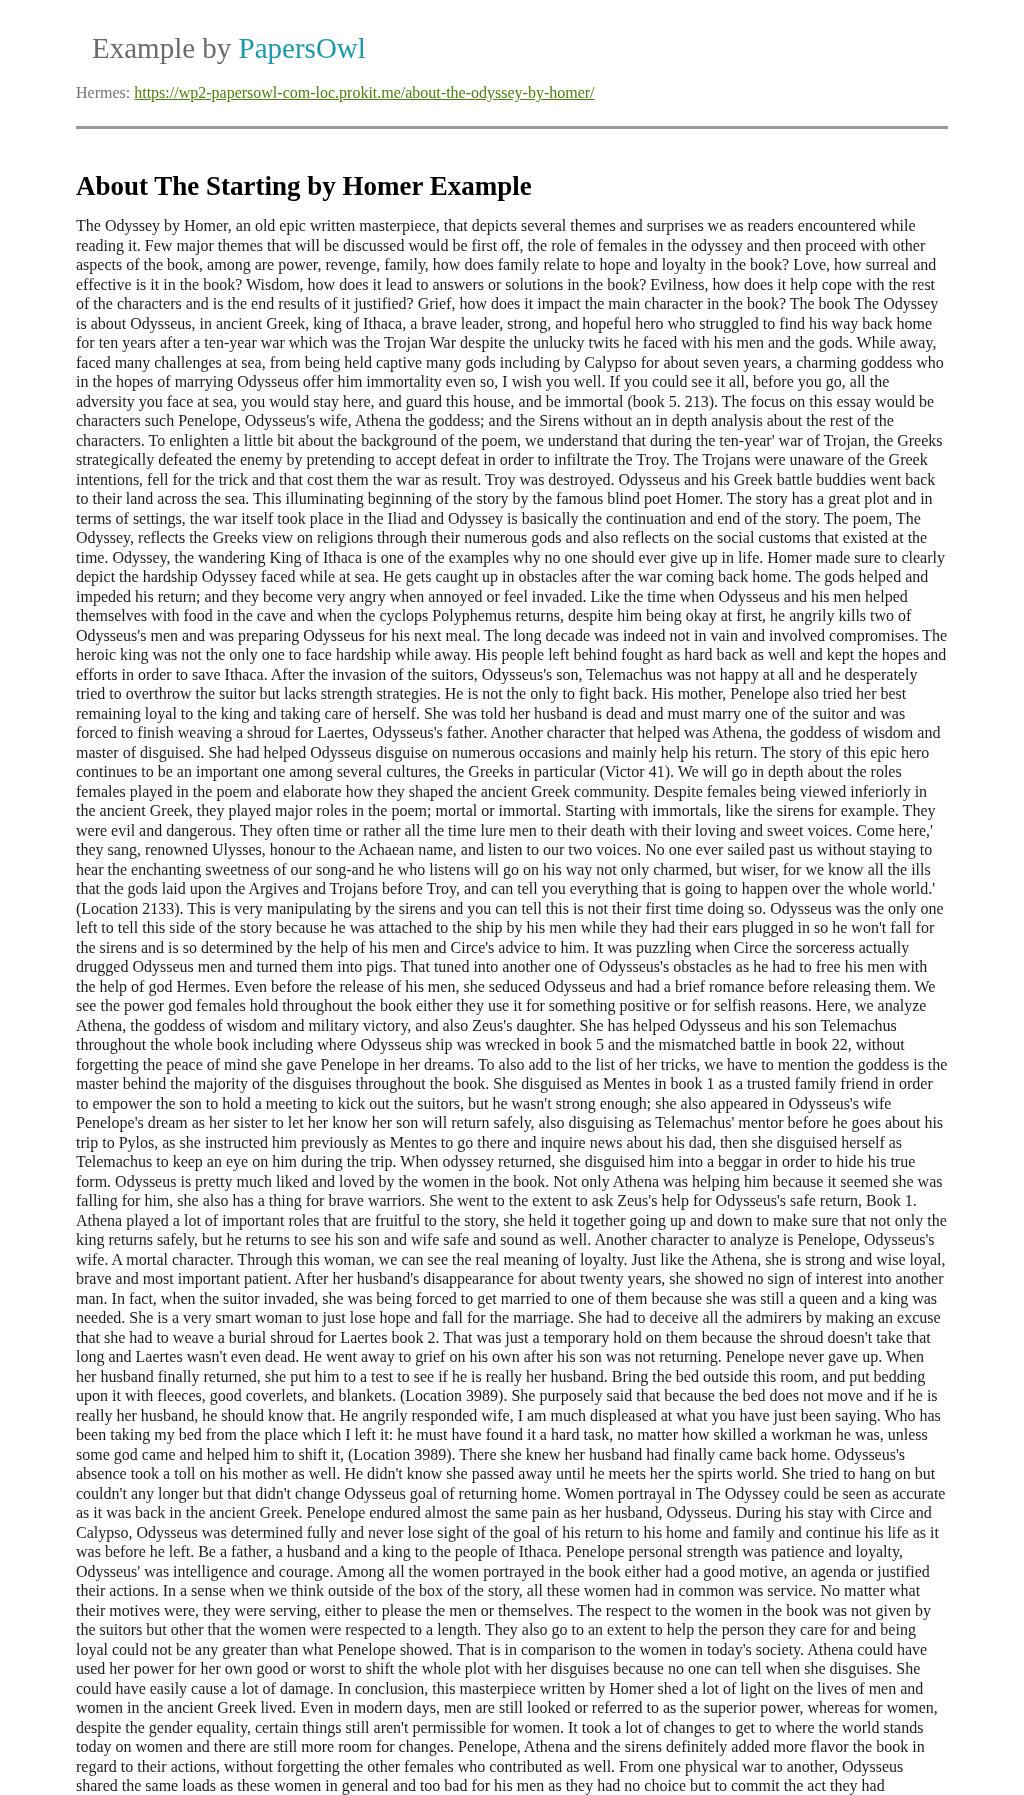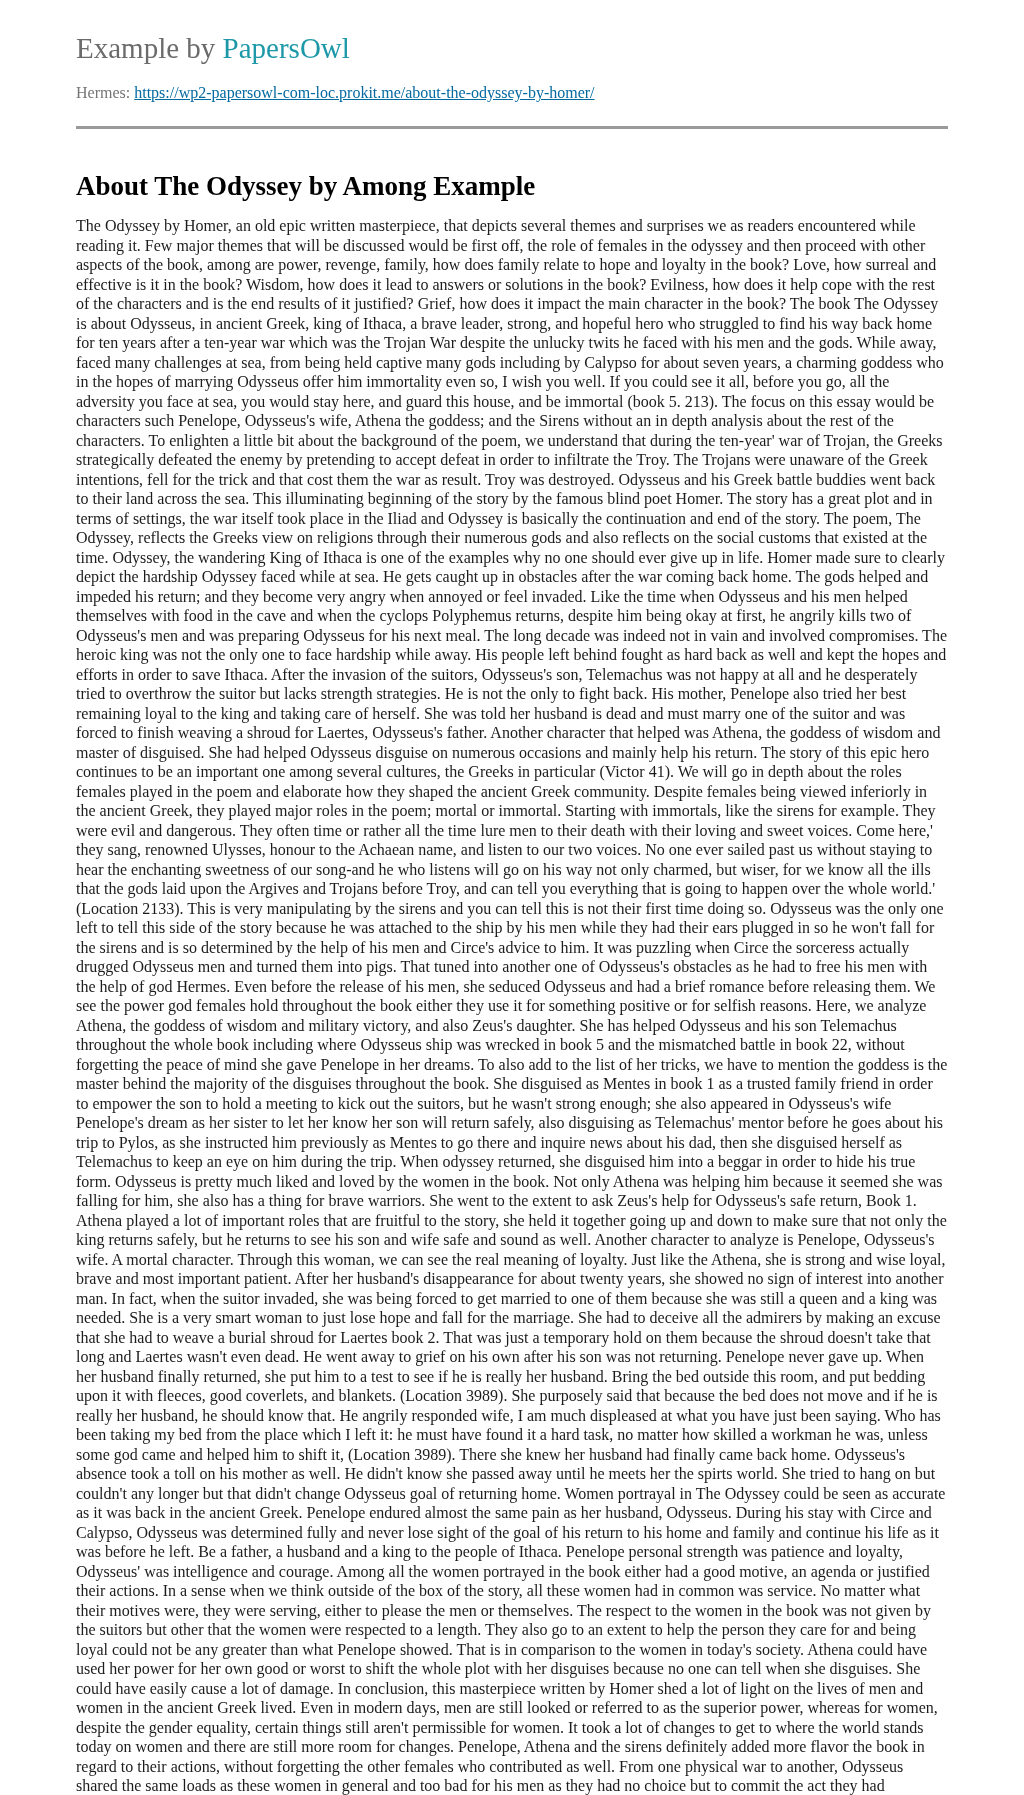--- a/index.html
+++ b/index.html
@@ -9,36 +9,36 @@
     font-family: "Liberation Serif", serif;
   }
   .page {
     width: 872px;
     margin: 0 76px;
   }
   .page-title {
     font-size: 29px;
     font-weight: normal;
     color: #6b6b6b;
-    margin: 33px 0 0 0;
+    margin: 33px 0 0 16px;
     line-height: 1.1;
   }
   .brand-link {
     color: #1d98a8;
     text-decoration: none;
     cursor: pointer;
   }
   .source-line {
     font-size: 16px;
     color: #757575;
     margin: 18px 0 0 0;
     line-height: 1.2;
   }
   .source-link {
-    color: #0369a1;
+    color: #4d7c0f;
     text-decoration: underline;
     cursor: pointer;
     word-break: break-all;
   }
   .divider {
     border: none;
     border-top: 3px solid #9a9a9a;
     margin: 24px 0 0 0;
   }
   .article-title {
@@ -60,17 +60,17 @@
 <body>
 
 <div class="page">
 
   <h1 class="page-title"><span>Example by </span><a class="brand-link">PapersOwl</a></h1>
 
   <p class="source-line"><span>Hermes: </span><a class="source-link">https://wp2-papersowl-com-loc.prokit.me/about-the-odyssey-by-homer/</a></p>
 
   <hr class="divider">
 
-  <h2 class="article-title">About The Odyssey by Among Example</h2>
+  <h2 class="article-title">About The Starting by Homer Example</h2>
 
   <p class="article-body">The Odyssey by Homer, an old epic written masterpiece, that depicts several themes and surprises we as readers encountered while reading it. Few major themes that will be discussed would be first off, the role of females in the odyssey and then proceed with other aspects of the book, among are power, revenge, family, how does family relate to hope and loyalty in the book? Love, how surreal and effective is it in the book? Wisdom, how does it lead to answers or solutions in the book? Evilness, how does it help cope with the rest of the characters and is the end results of it justified? Grief, how does it impact the main character in the book? The book The Odyssey is about Odysseus, in ancient Greek, king of Ithaca, a brave leader, strong, and hopeful hero who struggled to find his way back home for ten years after a ten-year war which was the Trojan War despite the unlucky twits he faced with his men and the gods. While away, faced many challenges at sea, from being held captive many gods including by Calypso for about seven years, a charming goddess who in the hopes of marrying Odysseus offer him immortality even so, I wish you well. If you could see it all, before you go, all the adversity you face at sea, you would stay here, and guard this house, and be immortal (book 5. 213). The focus on this essay would be characters such Penelope, Odysseus's wife, Athena the goddess; and the Sirens without an in depth analysis about the rest of the characters. To enlighten a little bit about the background of the poem, we understand that during the ten-year' war of Trojan, the Greeks strategically defeated the enemy by pretending to accept defeat in order to infiltrate the Troy. The Trojans were unaware of the Greek intentions, fell for the trick and that cost them the war as result. Troy was destroyed. Odysseus and his Greek battle buddies went back to their land across the sea. This illuminating beginning of the story by the famous blind poet Homer. The story has a great plot and in terms of settings, the war itself took place in the Iliad and Odyssey is basically the continuation and end of the story. The poem, The Odyssey, reflects the Greeks view on religions through their numerous gods and also reflects on the social customs that existed at the time. Odyssey, the wandering King of Ithaca is one of the examples why no one should ever give up in life. Homer made sure to clearly depict the hardship Odyssey faced while at sea. He gets caught up in obstacles after the war coming back home. The gods helped and impeded his return; and they become very angry when annoyed or feel invaded. Like the time when Odysseus and his men helped themselves with food in the cave and when the cyclops Polyphemus returns, despite him being okay at first, he angrily kills two of Odysseus's men and was preparing Odysseus for his next meal. The long decade was indeed not in vain and involved compromises. The heroic king was not the only one to face hardship while away. His people left behind fought as hard back as well and kept the hopes and efforts in order to save Ithaca. After the invasion of the suitors, Odysseus's son, Telemachus was not happy at all and he desperately tried to overthrow the suitor but lacks strength strategies. He is not the only to fight back. His mother, Penelope also tried her best remaining loyal to the king and taking care of herself. She was told her husband is dead and must marry one of the suitor and was forced to finish weaving a shroud for Laertes, Odysseus's father. Another character that helped was Athena, the goddess of wisdom and master of disguised. She had helped Odysseus disguise on numerous occasions and mainly help his return. The story of this epic hero continues to be an important one among several cultures, the Greeks in particular (Victor 41). We will go in depth about the roles females played in the poem and elaborate how they shaped the ancient Greek community. Despite females being viewed inferiorly in the ancient Greek, they played major roles in the poem; mortal or immortal. Starting with immortals, like the sirens for example. They were evil and dangerous. They often time or rather all the time lure men to their death with their loving and sweet voices. Come here,' they sang, renowned Ulysses, honour to the Achaean name, and listen to our two voices. No one ever sailed past us without staying to hear the enchanting sweetness of our song-and he who listens will go on his way not only charmed, but wiser, for we know all the ills that the gods laid upon the Argives and Trojans before Troy, and can tell you everything that is going to happen over the whole world.' (Location 2133). This is very manipulating by the sirens and you can tell this is not their first time doing so. Odysseus was the only one left to tell this side of the story because he was attached to the ship by his men while they had their ears plugged in so he won't fall for the sirens and is so determined by the help of his men and Circe's advice to him. It was puzzling when Circe the sorceress actually drugged Odysseus men and turned them into pigs. That tuned into another one of Odysseus's obstacles as he had to free his men with the help of god Hermes. Even before the release of his men, she seduced Odysseus and had a brief romance before releasing them. We see the power god females hold throughout the book either they use it for something positive or for selfish reasons. Here, we analyze Athena, the goddess of wisdom and military victory, and also Zeus's daughter. She has helped Odysseus and his son Telemachus throughout the whole book including where Odysseus ship was wrecked in book 5 and the mismatched battle in book 22, without forgetting the peace of mind she gave Penelope in her dreams. To also add to the list of her tricks, we have to mention the goddess is the master behind the majority of the disguises throughout the book. She disguised as Mentes in book 1 as a trusted family friend in order to empower the son to hold a meeting to kick out the suitors, but he wasn't strong enough; she also appeared in Odysseus's wife Penelope's dream as her sister to let her know her son will return safely, also disguising as Telemachus' mentor before he goes about his trip to Pylos, as she instructed him previously as Mentes to go there and inquire news about his dad, then she disguised herself as Telemachus to keep an eye on him during the trip. When odyssey returned, she disguised him into a beggar in order to hide his true form. Odysseus is pretty much liked and loved by the women in the book. Not only Athena was helping him because it seemed she was falling for him, she also has a thing for brave warriors. She went to the extent to ask Zeus's help for Odysseus's safe return, Book 1. Athena played a lot of important roles that are fruitful to the story, she held it together going up and down to make sure that not only the king returns safely, but he returns to see his son and wife safe and sound as well. Another character to analyze is Penelope, Odysseus's wife. A mortal character. Through this woman, we can see the real meaning of loyalty. Just like the Athena, she is strong and wise loyal, brave and most important patient. After her husband's disappearance for about twenty years, she showed no sign of interest into another man. In fact, when the suitor invaded, she was being forced to get married to one of them because she was still a queen and a king was needed. She is a very smart woman to just lose hope and fall for the marriage. She had to deceive all the admirers by making an excuse that she had to weave a burial shroud for Laertes book 2. That was just a temporary hold on them because the shroud doesn't take that long and Laertes wasn't even dead. He went away to grief on his own after his son was not returning. Penelope never gave up. When her husband finally returned, she put him to a test to see if he is really her husband. Bring the bed outside this room, and put bedding upon it with fleeces, good coverlets, and blankets. (Location 3989). She purposely said that because the bed does not move and if he is really her husband, he should know that. He angrily responded wife, I am much displeased at what you have just been saying. Who has been taking my bed from the place which I left it: he must have found it a hard task, no matter how skilled a workman he was, unless some god came and helped him to shift it, (Location 3989). There she knew her husband had finally came back home. Odysseus's absence took a toll on his mother as well. He didn't know she passed away until he meets her the spirts world. She tried to hang on but couldn't any longer but that didn't change Odysseus goal of returning home. Women portrayal in The Odyssey could be seen as accurate as it was back in the ancient Greek. Penelope endured almost the same pain as her husband, Odysseus. During his stay with Circe and Calypso, Odysseus was determined fully and never lose sight of the goal of his return to his home and family and continue his life as it was before he left. Be a father, a husband and a king to the people of Ithaca. Penelope personal strength was patience and loyalty, Odysseus' was intelligence and courage. Among all the women portrayed in the book either had a good motive, an agenda or justified their actions. In a sense when we think outside of the box of the story, all these women had in common was service. No matter what their motives were, they were serving, either to please the men or themselves. The respect to the women in the book was not given by the suitors but other that the women were respected to a length. They also go to an extent to help the person they care for and being loyal could not be any greater than what Penelope showed. That is in comparison to the women in today's society. Athena could have used her power for her own good or worst to shift the whole plot with her disguises because no one can tell when she disguises. She could have easily cause a lot of damage. In conclusion, this masterpiece written by Homer shed a lot of light on the lives of men and women in the ancient Greek lived. Even in modern days, men are still looked or referred to as the superior power, whereas for women, despite the gender equality, certain things still aren't permissible for women. It took a lot of changes to get to where the world stands today on women and there are still more room for changes. Penelope, Athena and the sirens definitely added more flavor the book in regard to their actions, without forgetting the other females who contributed as well. From one physical war to another, Odysseus shared the same loads as these women in general and too bad for his men as they had no choice but to commit the act they had committed because they were starving. Everyone in the book was a piece of a puzzle which fitted together at the end. Starting from Odysseus leaving, the gods he had encountered as obstacles, to the help received from other gods to the help and fight that was still going on in his home on his behalf.</p>
 
 </div>
 
 </body></html>

